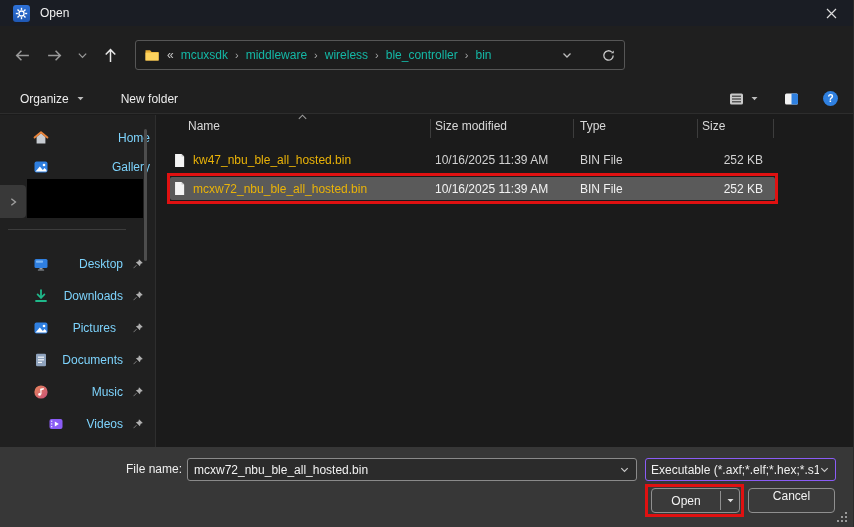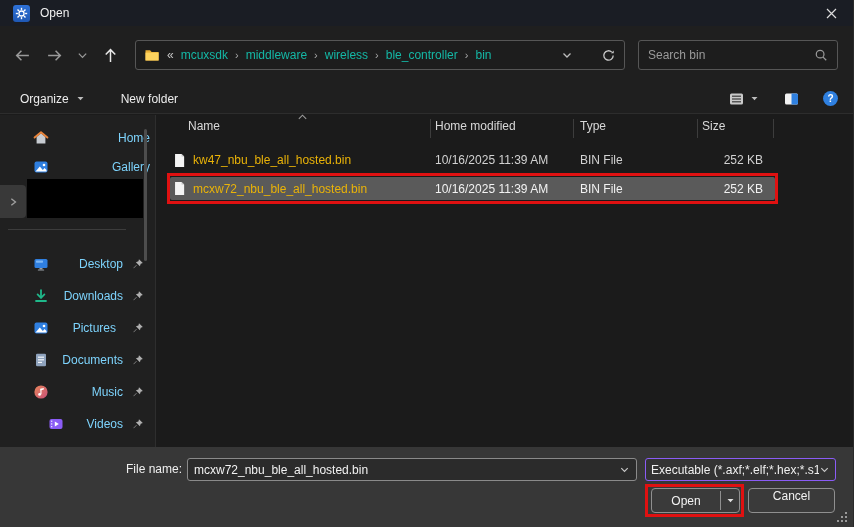--- a/index.html
+++ b/index.html
@@ -192,29 +192,20 @@
       </span>
       <span style="width:14px"></span>
       <span>
         <svg width="15" height="15" viewBox="0 0 16 16" fill="none">
           <path d="M13 8a5 5 0 1 1-1.5-3.6" stroke="#c8c8c8" stroke-width="1.4"></path>
           <path d="M13.6 2.6v3h-3z" fill="#c8c8c8"></path>
         </svg>
       </span>
     </div>
 
-    <div class="searchbox">
-      <input type="text" placeholder="Search bin" style="">
-      <span>
-        <svg width="14" height="14" viewBox="0 0 16 16" fill="none" stroke="#9a9a9a" stroke-width="1.4">
-          <circle cx="7" cy="7" r="4.4"></circle>
-            <path d="M10.4 10.4L14 14"></path>
-        </svg>
-      </span>
-    </div>
   </div>
 
   <div class="toolbar">
     <div class="tool-btn">
       <span>Organize</span>
       <span>
         <svg width="9" height="9" viewBox="0 0 12 12">
             <path d="M2 4l4 4.4L10 4z" fill="#bdbdbd"></path>
           </svg>
       </span>
@@ -404,21 +395,21 @@
       </div>
     </div>
 
     <div class="filepane">
       <span class="sort-ind">
         <svg width="11" height="8" viewBox="0 0 12 8" fill="none" stroke="#9a9a9a" stroke-width="1.2">
             <path d="M2 6l4-4 4 4"></path>
           </svg>
       </span>
       <div class="lh-cell" style="left:31px;">Name</div>
-      <div class="lh-cell" style="left:278px;">Home modified</div>
+      <div class="lh-cell" style="left:278px;">Size modified</div>
       <div class="lh-cell" style="left:423px;">Type</div>
       <div class="lh-cell" style="left:545px;">Size</div>
       <div class="lh-div" style="left:273px;"></div>
       <div class="lh-div" style="left:416px;"></div>
       <div class="lh-div" style="left:540px;"></div>
       <div class="lh-div" style="left:616px;"></div>
 
       <div class="frow" style="top:34px;">
         <span class="cell-name">
           <span>

